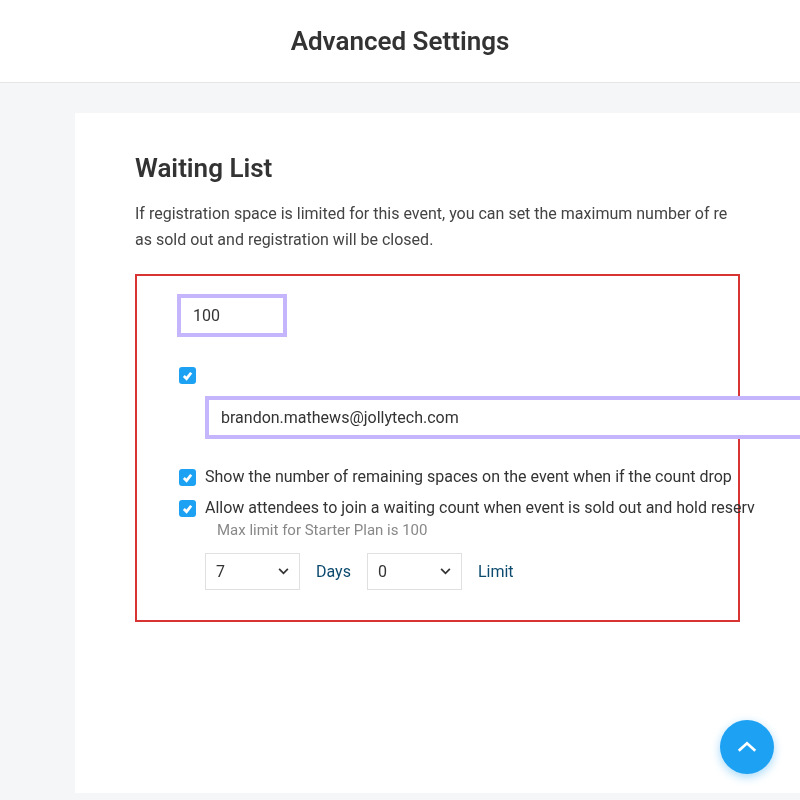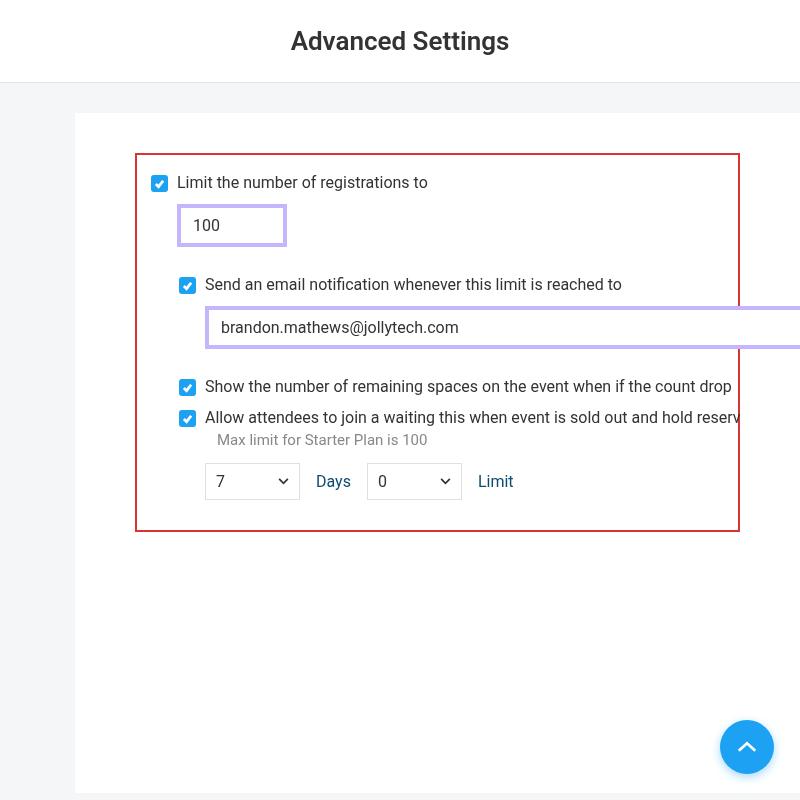--- a/index.html
+++ b/index.html
@@ -160,65 +160,61 @@
   </style>
 </head>
 <body>
 
 <div class="header">
   <h1>Advanced Settings</h1>
 </div>
 
 <div class="main-container">
   <div class="card">
+    <h2 class="section-title">Waiting List</h2>
+    <div class="section-desc">
+      <span>If registration space is limited for this event, you can set the maximum number of re</span><br>
+      <span>as sold out and registration will be closed.</span>
+    </div>
 
     <div class="red-box">
 
       
-      <div class="checkbox-row">
-        <span class="checkbox">
-          <svg viewBox="0 0 12 12">
-              <polyline points="2,6.5 5,9.5 10,3"></polyline>
-            </svg>
-        </span>
-        <span class="checkbox-label">Limit the number of registrations to</span>
-      </div>
       <input class="input-text input-small" type="text" value="100" style="">
 
       <div class="sub-section">
 
         
         <div class="checkbox-row">
           <span class="checkbox">
             <svg viewBox="0 0 12 12">
                 <polyline points="2,6.5 5,9.5 10,3"></polyline>
               </svg>
           </span>
-          <span class="checkbox-label">Send an email notification whenever this limit is reached to</span>
         </div>
         <input class="input-text input-email" type="text" value="brandon.mathews@jollytech.com" style="">
 
         
         <div class="checkbox-row">
           <span class="checkbox">
             <svg viewBox="0 0 12 12">
                 <polyline points="2,6.5 5,9.5 10,3"></polyline>
               </svg>
           </span>
           <span class="checkbox-label">Show the number of remaining spaces on the event when if the count drop</span>
         </div>
 
         
         <div class="checkbox-row" style="margin-bottom:4px">
           <span class="checkbox">
             <svg viewBox="0 0 12 12">
                 <polyline points="2,6.5 5,9.5 10,3"></polyline>
               </svg>
           </span>
-          <span class="checkbox-label">Allow attendees to join a waiting this when event is sold out and hold reserv</span>
+          <span class="checkbox-label">Allow attendees to join a waiting count when event is sold out and hold reserv</span>
         </div>
         <div class="hint-text">Max limit for Starter Plan is 100</div>
         <div class="select-row">
           <div class="select-box">
             <span>7</span>
             <svg viewBox="0 0 12 8">
                 <polyline points="1,1 6,6 11,1" fill="none" stroke="#333" stroke-width="2"></polyline>
               </svg>
           </div>
           <span class="select-label">Days</span>

